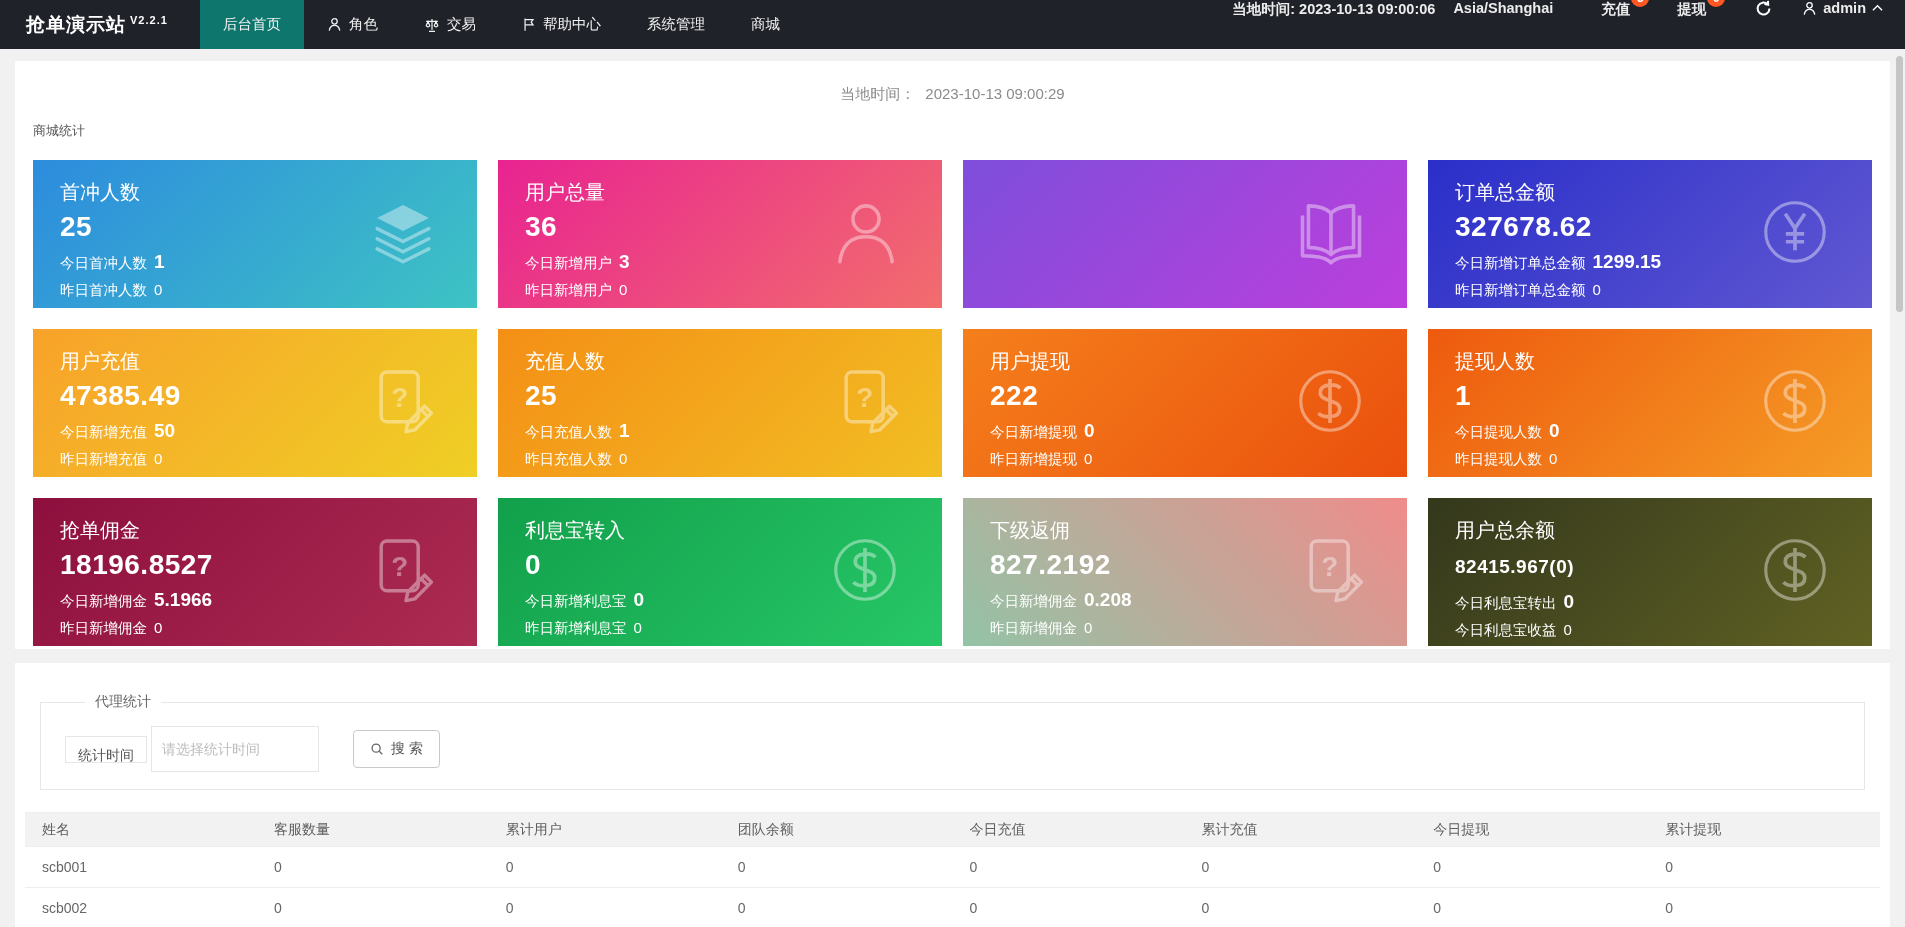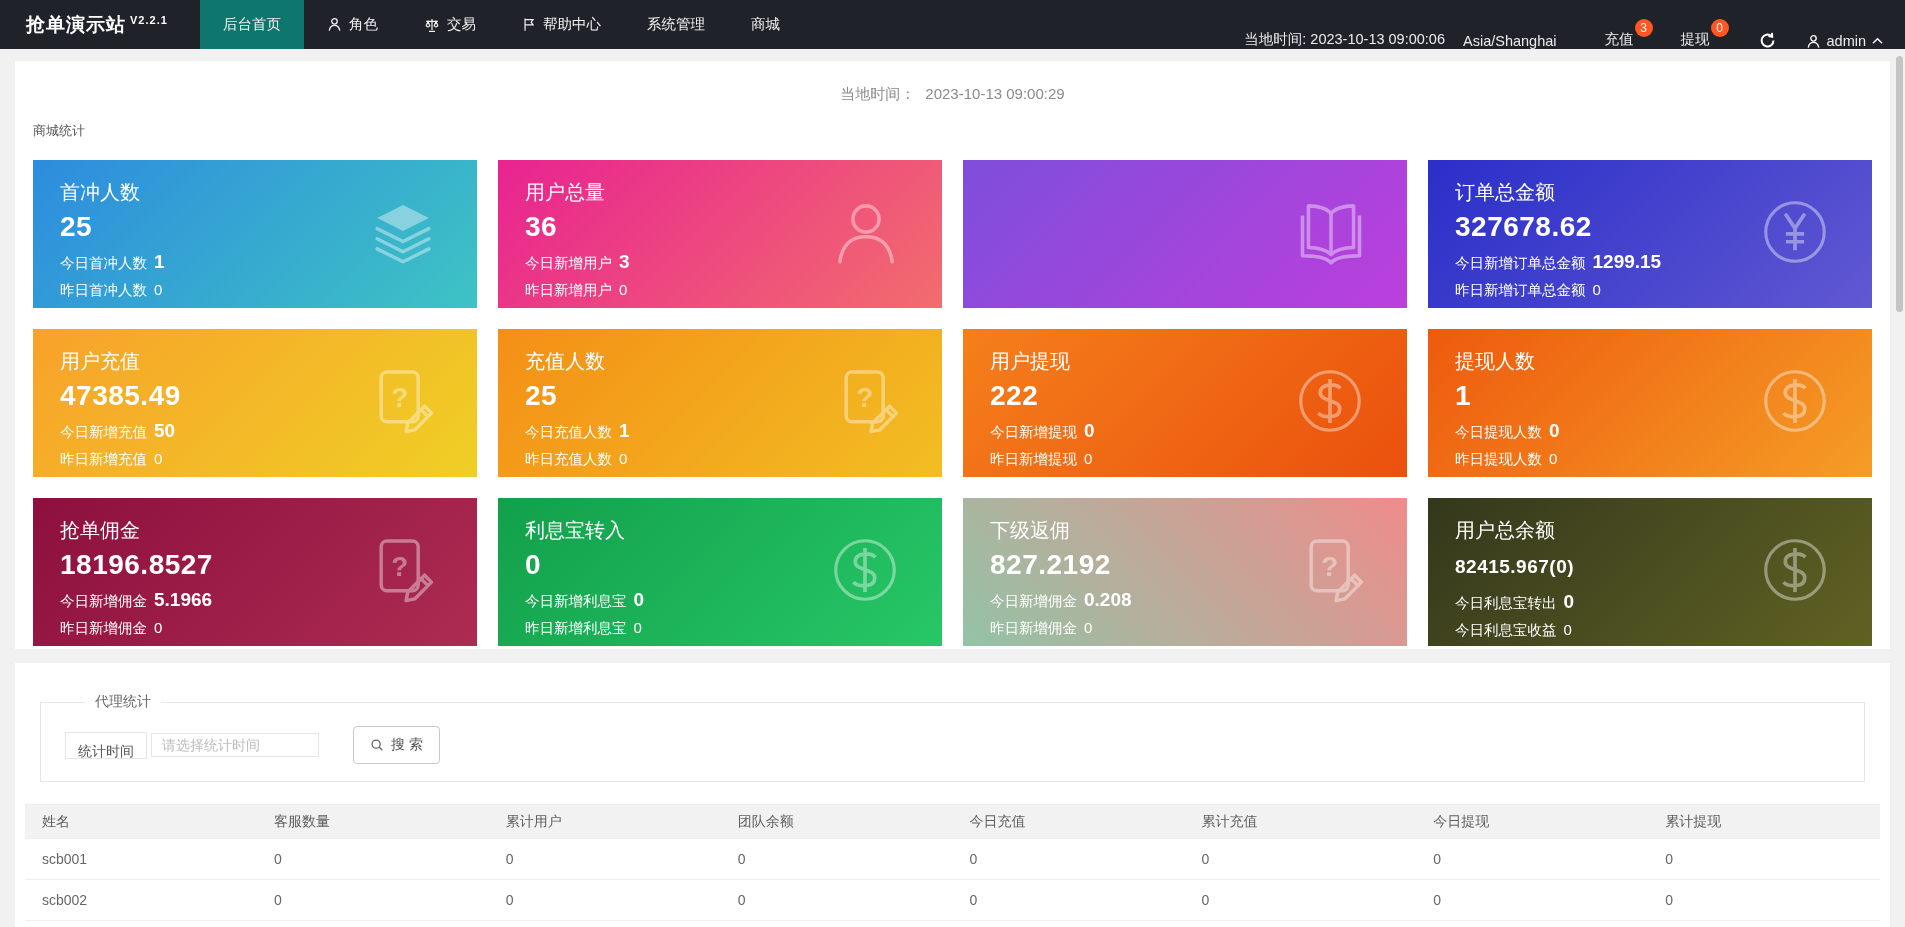--- a/index.html
+++ b/index.html
@@ -20,22 +20,22 @@
   }
   .brand sup { font-size:11px; font-weight:bold; margin-left:4px; transform:translateY(-5px); }
   .menu { display:flex; align-items:stretch; }
   .menu-item {
     display:flex; align-items:center; gap:7px; padding:0 23px;
     font-size:14.5px; color:#f2f2f2; cursor:pointer; white-space:nowrap;
   }
   .menu-item.active { background:#0f766e; }
   .menu-item svg { display:block; }
   .nav-right {
-    margin-left:auto; display:flex; align-items:flex-end; padding-right:22px;
-    font-size:14.5px; color:#ececec;
+    margin-left:auto; display:flex; align-items:flex-start; padding-right:22px;
+    font-size:14.5px; color:#ececec;font-weight:bold;
   }
   .nav-time { margin-right:18px; white-space:nowrap; }
   .nav-tz { margin-right:34px; }
   .nav-link { position:relative; padding:0 14px; cursor:pointer; white-space:nowrap; }
   .badge {
     position:relative; top:-12px; display:inline-block; min-width:18px; height:18px;
     line-height:18px; padding:0 5px; background:#FF5722; color:#fff; font-size:12px;
     border-radius:9px; text-align:center; margin-left:1px;
   }
   .nav-refresh { padding:0 16px; cursor:pointer; display:flex; align-items:center; }
@@ -71,21 +71,21 @@
     margin:0 25px; border:1px solid #e7e7e7; padding:15px 24px 17px;
     position:relative; top:30px;
   }
   fieldset.agent-box legend { padding:0 10px; margin-left:20px; font-size:14px; color:#666; }
   .filter-row { display:flex; align-items:center; }
   .filter-label {
     height:27px; line-height:36px; padding:0 12px; border:1px solid #e6e6e6;
     background:#fff; color:#565656; font-size:14px; white-space:nowrap;
   }
   .filter-input {
-    height:24px; width:168px; margin-left:4px; border:1px solid #e6e6e6;
+    height:46px; width:168px; margin-left:4px; border:1px solid #e6e6e6;
     padding:0 10px; font-size:14px; color:#333; outline:none;
     font-family:"Liberation Sans","DejaVu Sans",sans-serif;
   }
   .filter-input::placeholder { color:#bdbdbd; }
   .search-btn {
     height:38px; margin-left:34px; padding:0 16px; background:#fff;
     border:1px solid #c9c9c9; border-radius:4px; font-size:14px; color:#555;
     display:flex; align-items:center; gap:7px; cursor:pointer;
     font-family:"Liberation Sans","DejaVu Sans",sans-serif;
   }

